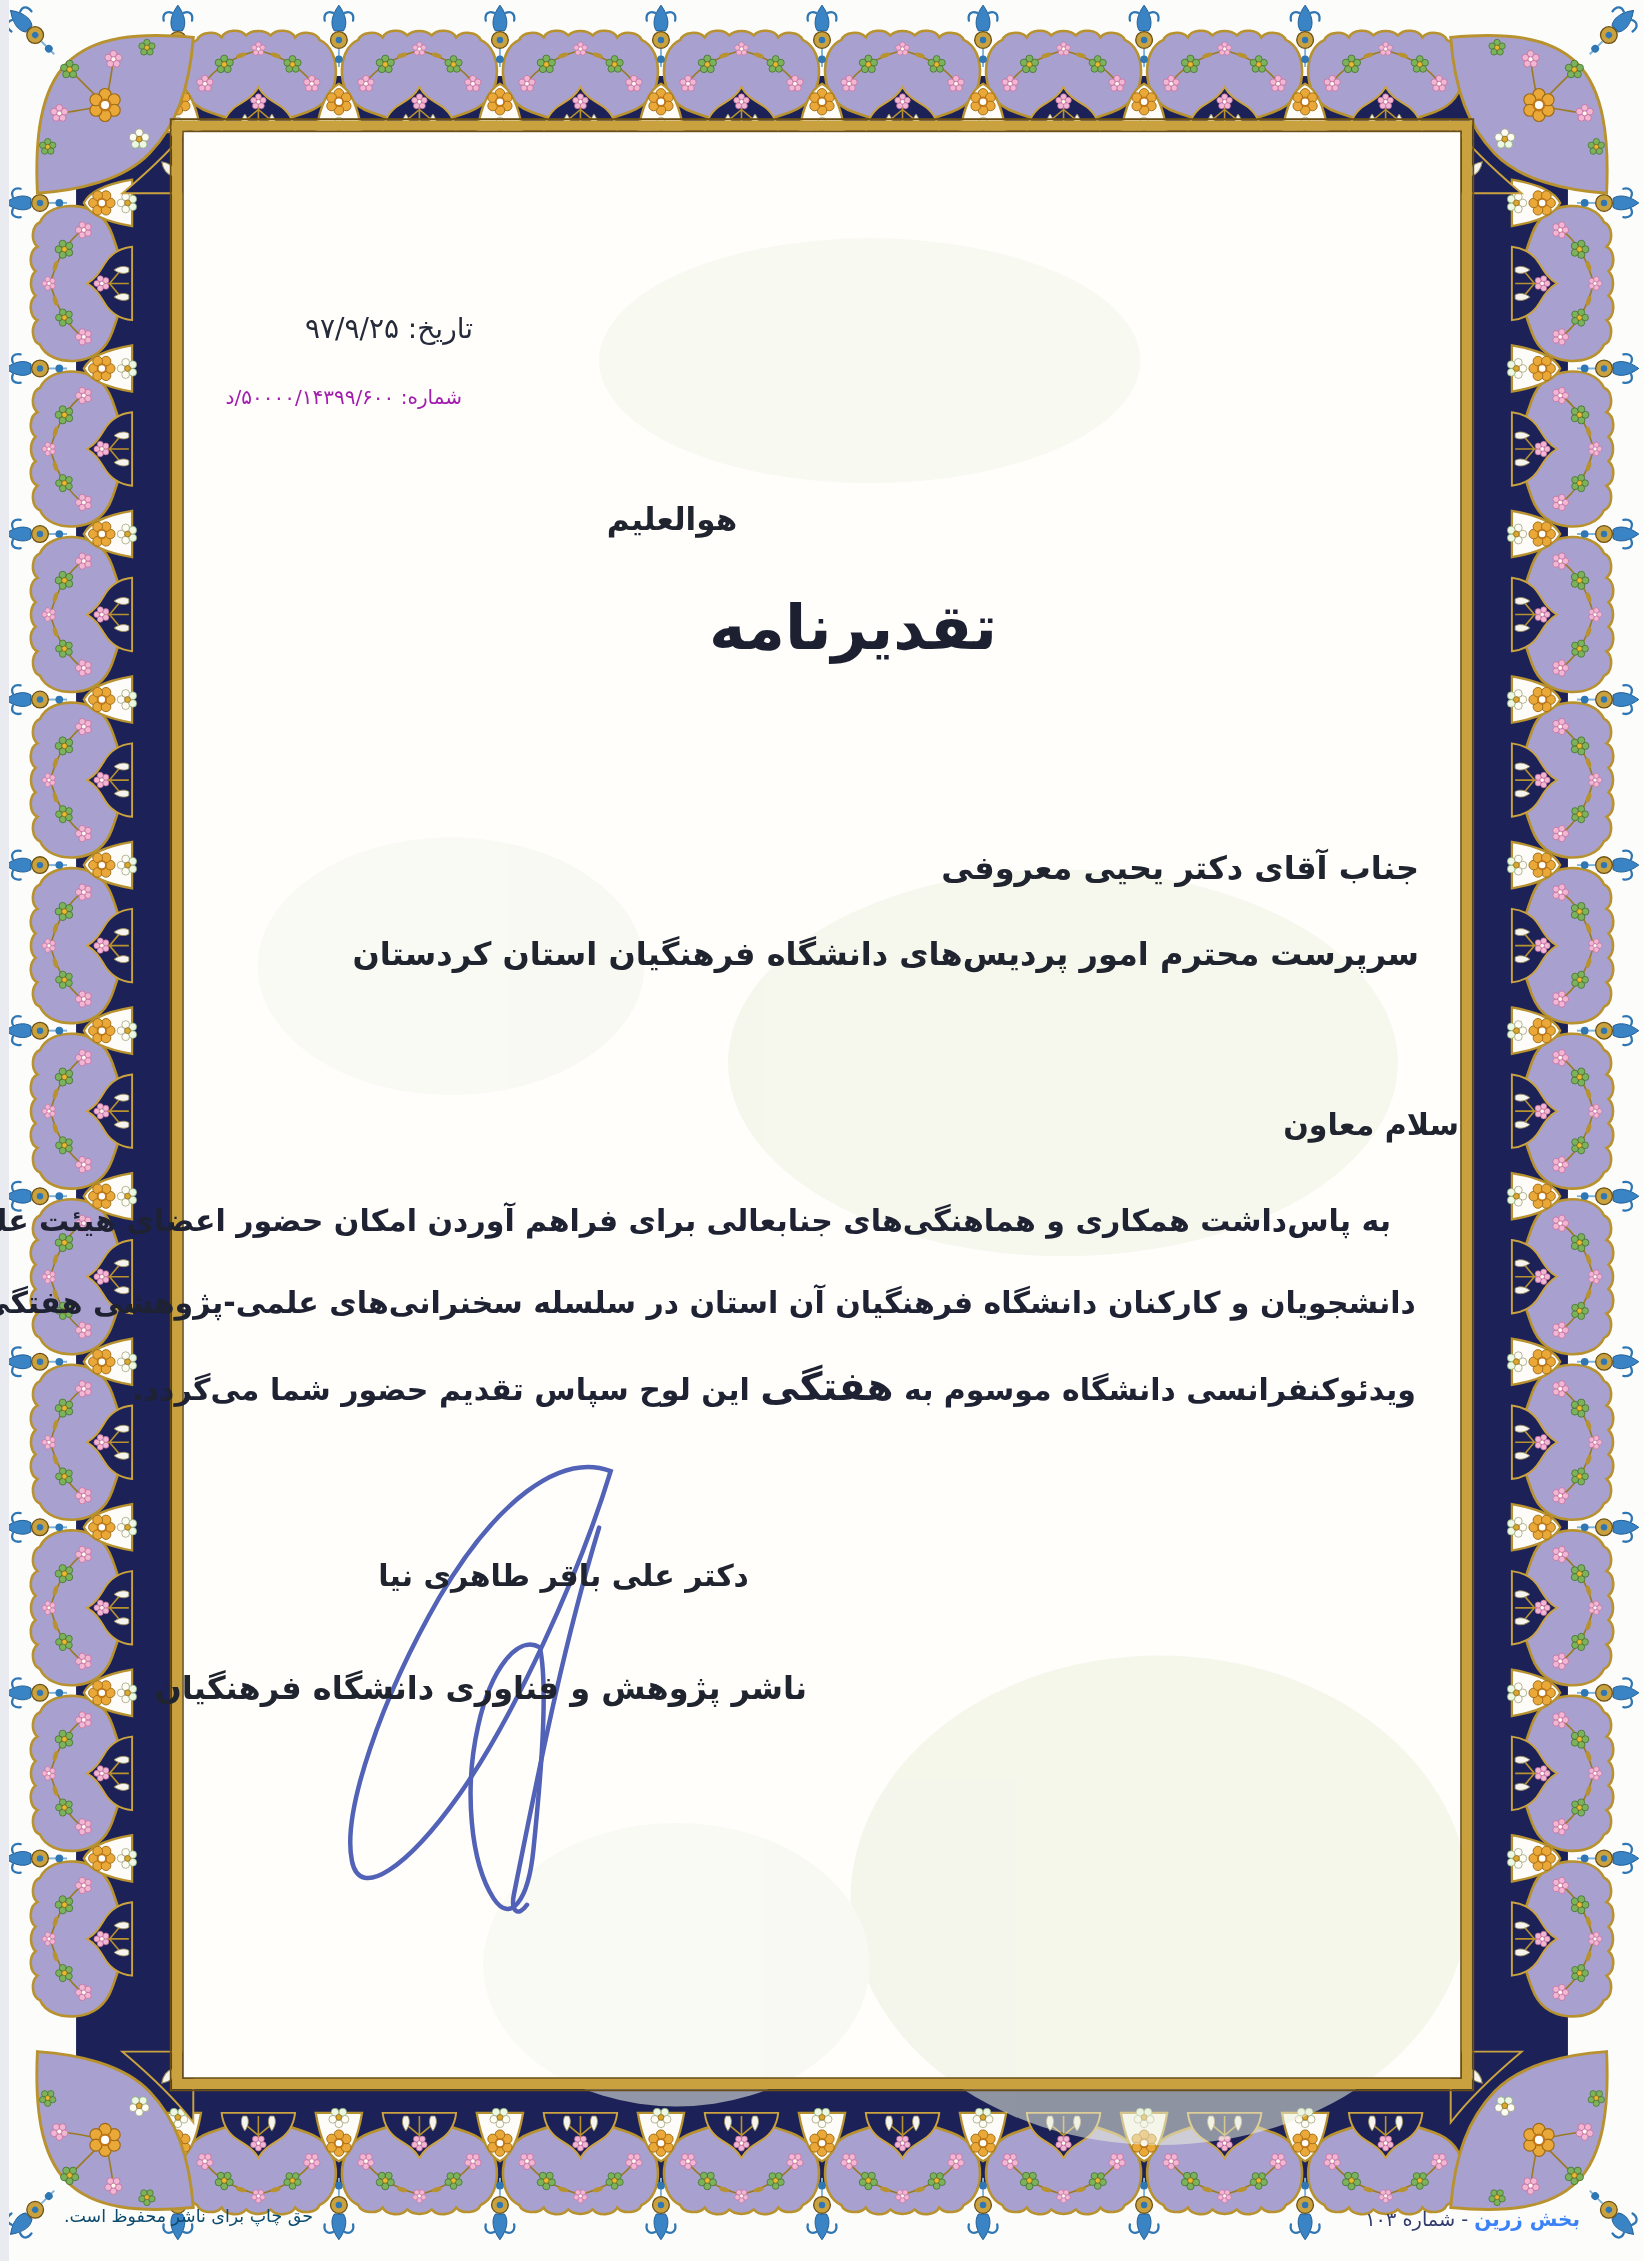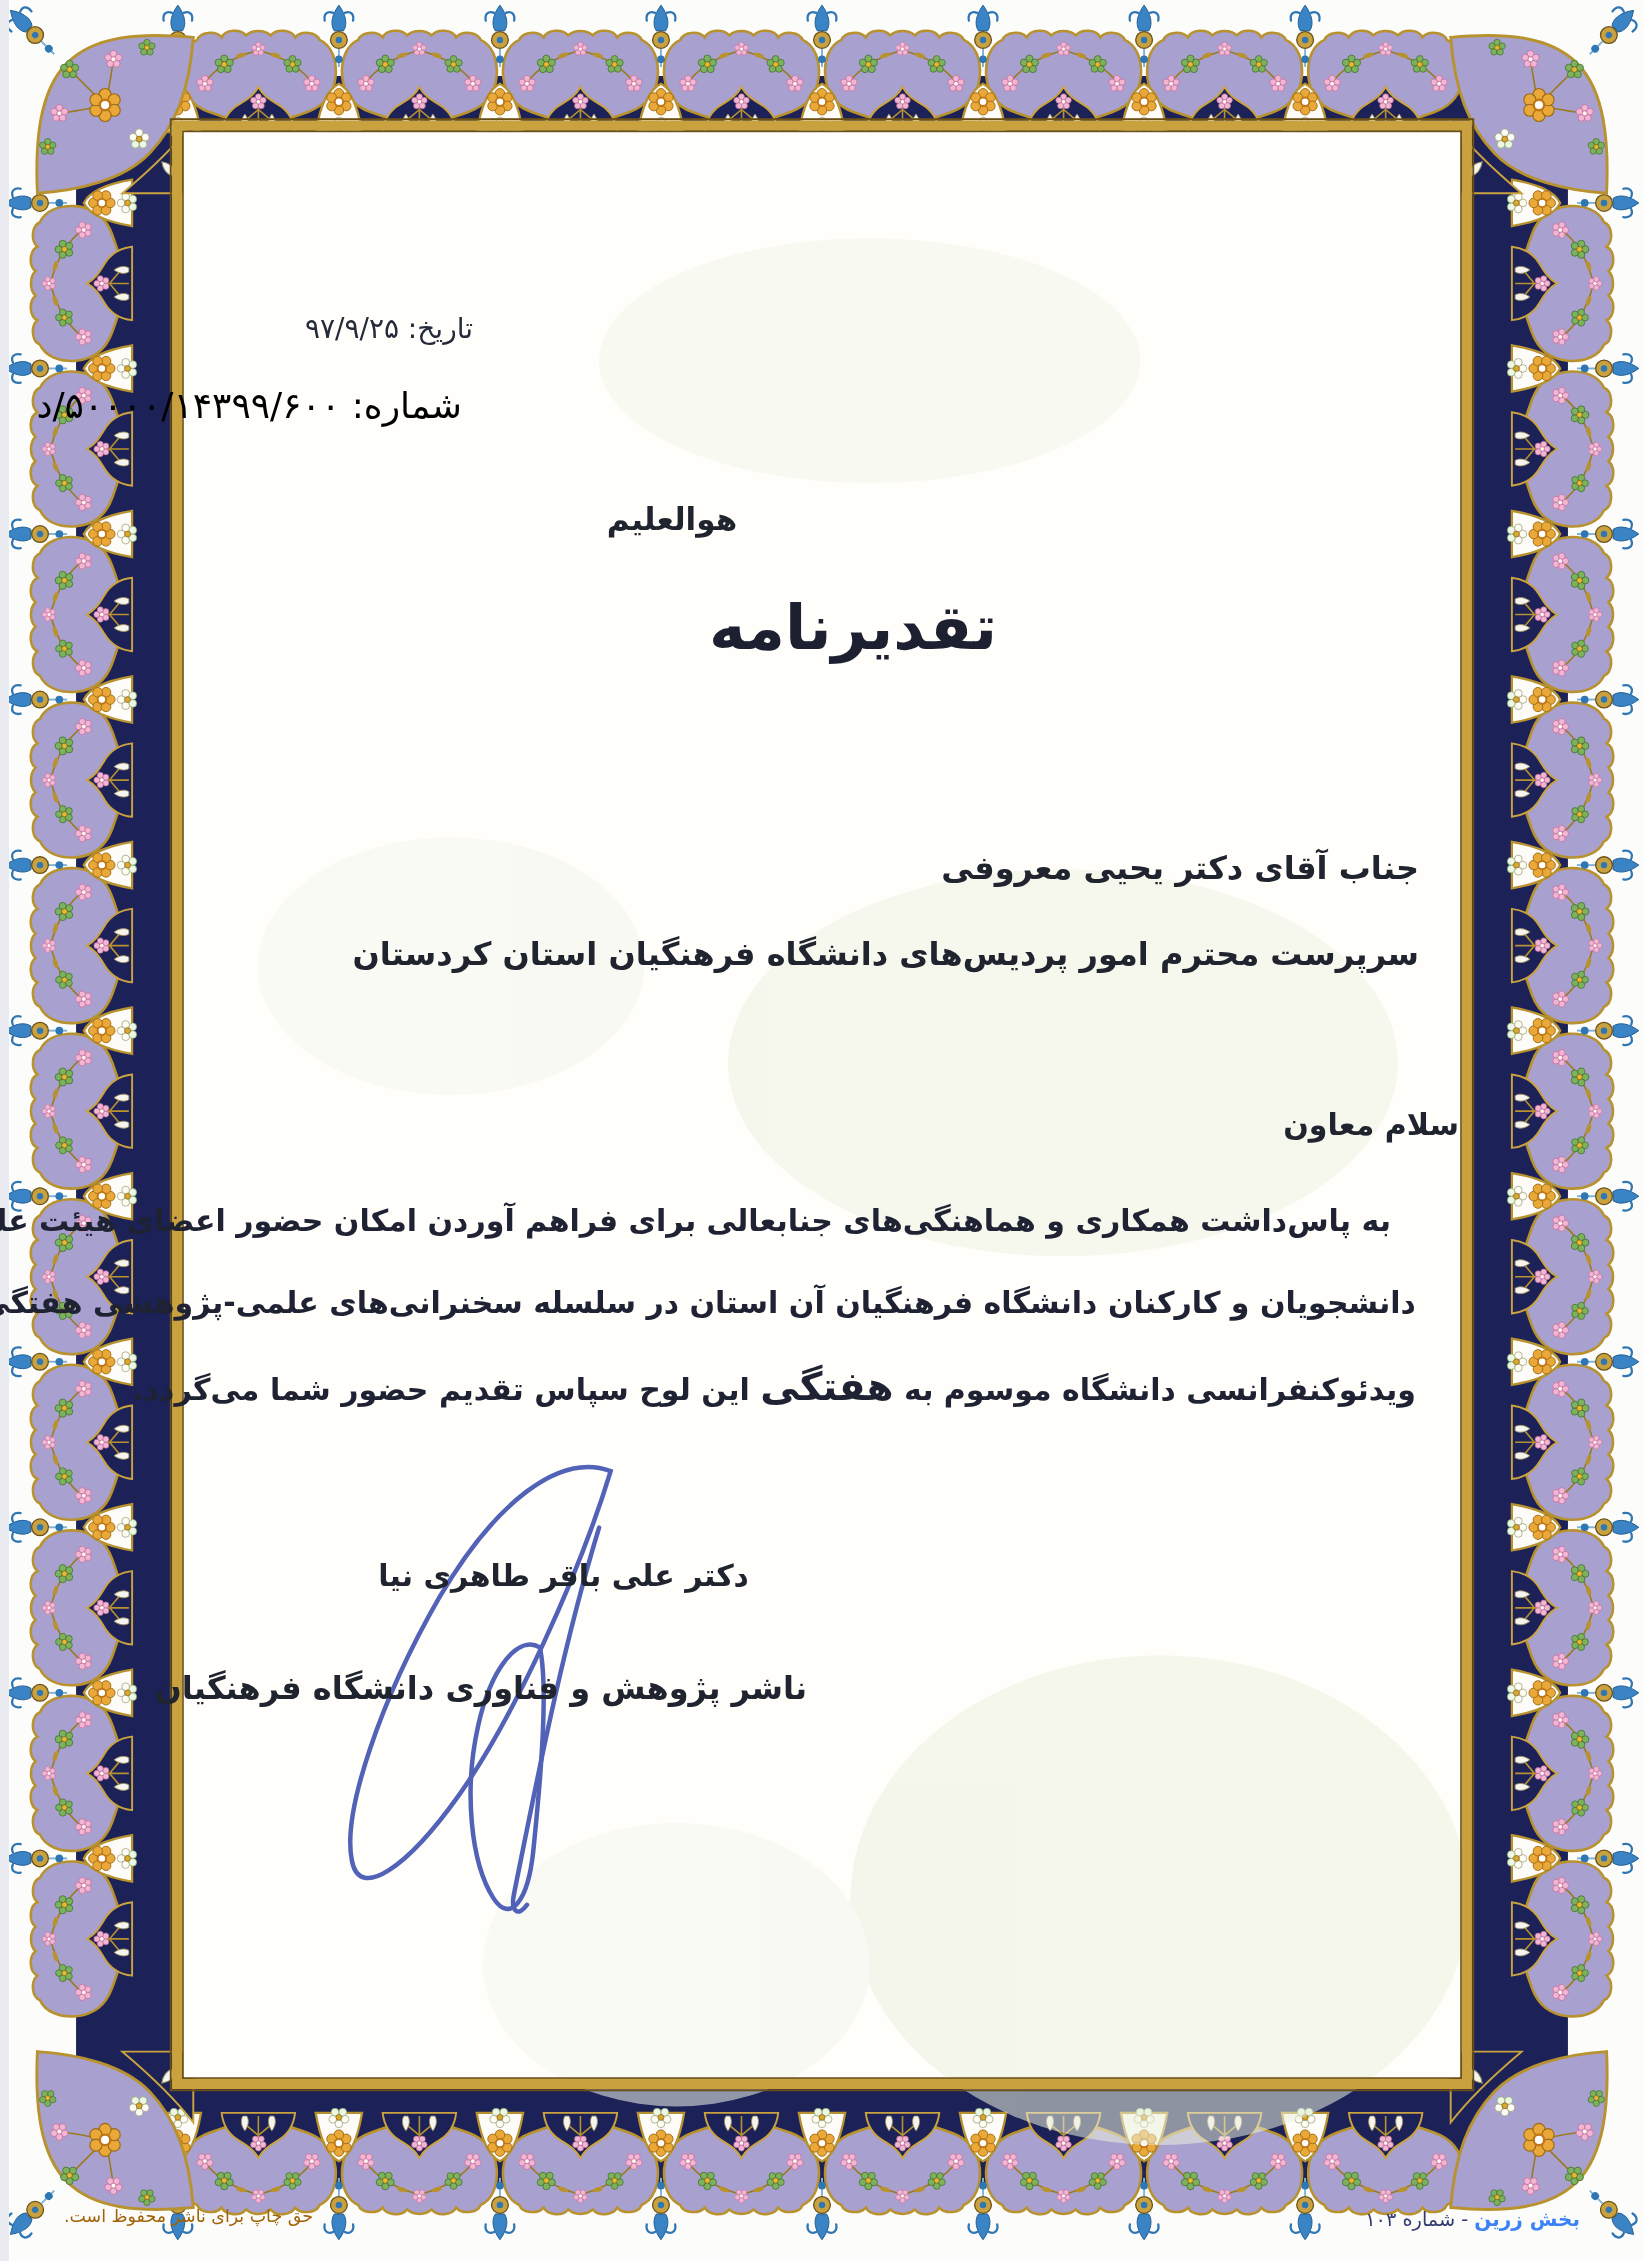--- a/index.html
+++ b/index.html
@@ -8,36 +8,36 @@
     width:1644px;height:2261px;
     background:#fcfcfa;
     overflow:hidden;
     font-family:"DejaVu Sans",sans-serif;
     color:#20242e;
     padding-left:8px;
   }
   .border-svg{position:absolute;left:0;top:0;width:1644px;height:2261px;}
   .txt{position:absolute;direction:rtl;white-space:nowrap;}
   .date-line{top:312px;right:1179px;font-size:28px;color:#252b3b;}
-  .number-line{top:385px;right:1190px;font-size:36px;color:#000000;}
+  .number-line{top:385px;right:1190px;font-size:20px;color:#a21caf;}
   .bismillah{top:501px;left:0;width:1344px;text-align:center;font-size:31px;font-weight:bold;white-space:nowrap;position:absolute;direction:rtl;}
   .cert-title{top:591px;left:31px;width:1644px;text-align:center;font-size:62px;font-weight:bold;letter-spacing:1.3px;position:absolute;direction:rtl;color:#1c2030;}
   .addr1{top:849px;right:233px;font-size:32px;font-weight:bold;margin-left:29px;}
   .addr2{top:935px;right:233px;font-size:32px;font-weight:bold;}
   .salam{top:1107px;right:193px;font-size:30px;font-weight:bold;}
   .bodyline{position:absolute;direction:rtl;font-size:30px;font-weight:bold;color:#1e2232;
     text-align:justify;text-align-last:justify;white-space:nowrap;}
   .b1{top:1203px;right:261px;width:1124px;}
   .b2{top:1285px;right:236px;width:1176px;}
   .b3{top:1364px;right:236px;width:1176px;text-align:right;text-align-last:right;}
   .b3 .hl{font-size:39px;letter-spacing:0.6px;}
   .sig-name{top:1558px;right:903px;font-size:30px;font-weight:bold;}
   .sig-role{top:1669px;right:845px;font-size:32px;font-weight:bold;}
   .sig-svg{position:absolute;left:258px;top:1450px;width:399px;height:490px;}
-  .foot-left{top:2206px;left:64px;font-size:17.4px;color:#a16207;direction:rtl;position:absolute;white-space:nowrap;}
+  .foot-left{top:2206px;left:64px;font-size:17.4px;color:#0c4a6e;direction:rtl;position:absolute;white-space:nowrap;}
   .foot-right{top:2207px;right:72px;font-size:19.3px;color:#323c6e;direction:rtl;position:absolute;white-space:nowrap;}
   .foot-right .fb{font-weight:bold;font-size:20px;color:#3b82f6;}
   .scan-strip{position:absolute;left:0;top:0;width:9px;height:2261px;background:#e9ebf0;}
 </style>
 </head>
 <body>
 
 <div class="page">
 
   <svg class="border-svg" viewBox="0 0 2552 3510" xmlns="http://www.w3.org/2000/svg">

